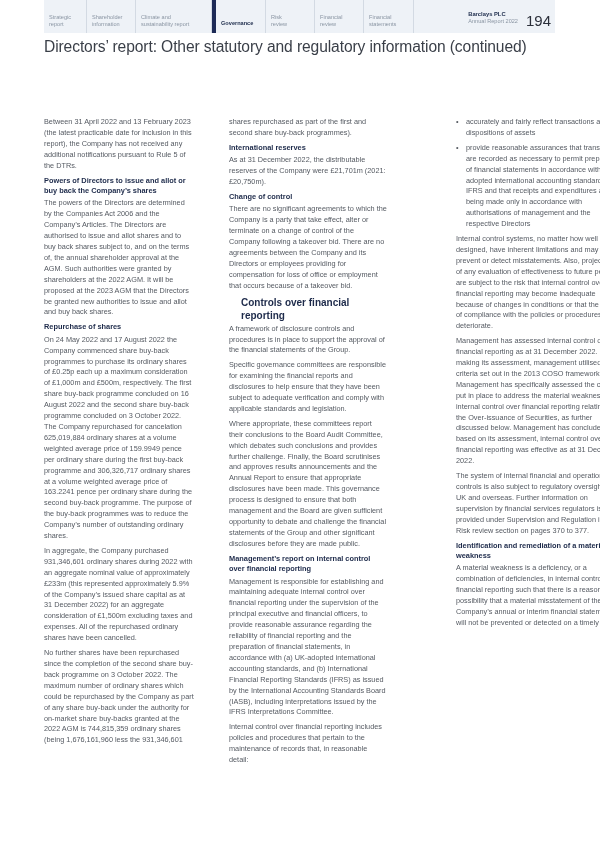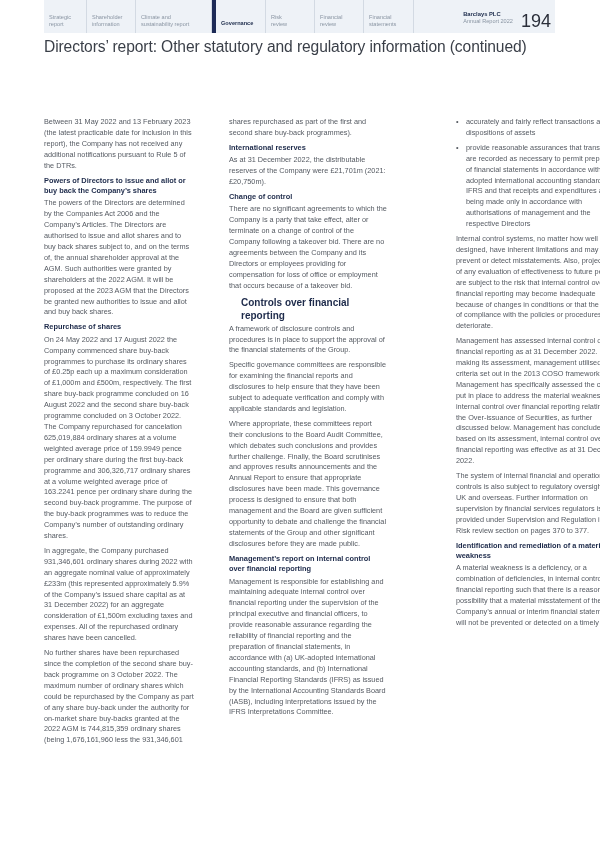--- a/index.html
+++ b/index.html
@@ -23,21 +23,21 @@
   .nav-item.w5 { width: 49px; }
   .nav-item.w6 { width: 49px; }
   .nav-item.w7 { width: 50px; }
   .brand {
     flex: 1; display: flex; align-items: flex-start; justify-content: flex-end;
     padding: 11px 4px 0 0;
   }
   .brand-text { text-align: left; margin-right: 8px; }
   .brand-name { font-size: 5.8px; font-weight: bold; color: #1b2a4a; line-height: 7px; }
   .brand-sub { font-size: 5.6px; color: #8a95a3; line-height: 7px; }
-  .page-num { font-size: 18px; color: #2b2f3a; line-height: 20px; font-weight: normal; }
+  .page-num { font-size: 15px; color: #2b2f3a; line-height: 20px; font-weight: normal; }
 
   .title {
     position: absolute; left: 44px; top: 37px; width: 520px;
     font-size: 15.6px; color: #3a3f48; line-height: 20px; letter-spacing: -0.1px;
   }
 
   .col { position: absolute; top: 117px; font-size: 7.3px; line-height: 10.9px; color: #555a62; }
   .col1 { left: 44px; width: 150px; }
   .col2 { left: 229px; width: 158px; top: 117px; }
   .col3 { left: 410px; width: 168px; margin-left: 46px; }
@@ -84,41 +84,42 @@
       <div class="brand-name">Barclays PLC</div>
       <div class="brand-sub">Annual Report 2022</div>
     </div>
     <div class="page-num">194</div>
   </div>
 </div>
 
 <h1 class="title" style="font-weight:normal;">Directors’ report: Other statutory and regulatory information (continued)</h1>
 
 <div class="col col1">
-  <p>Between 31 May 2022 and 13 February 2023 (the latest practicable date for inclusion in this report), the Company has not received any additional notifications pursuant to Rule 5 of the DTRs.</p>
+  <p>Between 31 April 2022 and 13 February 2023 (the latest practicable date for inclusion in this report), the Company has not received any additional notifications pursuant to Rule 5 of the DTRs.</p>
   <div class="h4">Powers of Directors to issue and allot or buy back the Company’s shares</div>
   <p>The powers of the Directors are determined by the Companies Act 2006 and the Company’s Articles. The Directors are authorised to issue and allot shares and to buy back shares subject to, and on the terms of, the annual shareholder approval at the AGM. Such authorities were granted by shareholders at the 2022 AGM. It will be proposed at the 2023 AGM that the Directors be granted new authorities to issue and allot and buy back shares.</p>
   <div class="h4">Repurchase of shares</div>
   <p>On 24 May 2022 and 17 August 2022 the Company commenced share buy-back programmes to purchase its ordinary shares of £0.25p each up a maximum consideration of £1,000m and £500m, respectively. The first share buy-back programme concluded on 16 August 2022 and the second share buy-back programme concluded on 3 October 2022. The Company repurchased for cancelation 625,019,884 ordinary shares at a volume weighted average price of 159.9949 pence per ordinary share during the first buy-back programme and 306,326,717 ordinary shares at a volume weighted average price of 163.2241 pence per ordinary share during the second buy-back programme. The purpose of the buy-back programmes was to reduce the Company’s number of outstanding ordinary shares.</p>
   <p>In aggregate, the Company purchased 931,346,601 ordinary shares during 2022 with an aggregate nominal value of approximately £233m (this represented approximately 5.9% of the Company’s issued share capital as at 31 December 2022) for an aggregate consideration of £1,500m excluding taxes and expenses. All of the repurchased ordinary shares have been cancelled.</p>
   <p>No further shares have been repurchased since the completion of the second share buy-back programme on 3 October 2022. The maximum number of ordinary shares which could be repurchased by the Company as part of any share buy-back under the authority for on-market share buy-backs granted at the 2022 AGM is 744,815,359 ordinary shares (being 1,676,161,960 less the 931,346,601</p>
 </div>
 
 <div class="col col2">
   <p>shares repurchased as part of the first and second share buy-back programmes).</p>
   <div class="h4">International reserves</div>
   <p>As at 31 December 2022, the distributable reserves of the Company were £21,701m (2021: £20,750m).</p>
   <div class="h4">Change of control</div>
   <p>There are no significant agreements to which the Company is a party that take effect, alter or terminate on a change of control of the Company following a takeover bid. There are no agreements between the Company and its Directors or employees providing for compensation for loss of office or employment that occurs because of a takeover bid.</p>
   <div class="h3">Controls over financial reporting</div>
   <p>A framework of disclosure controls and procedures is in place to support the approval of the financial statements of the Group.</p>
   <p>Specific governance committees are responsible for examining the financial reports and disclosures to help ensure that they have been subject to adequate verification and comply with applicable standards and legislation.</p>
   <p>Where appropriate, these committees report their conclusions to the Board Audit Committee, which debates such conclusions and provides further challenge. Finally, the Board scrutinises and approves results announcements and the Annual Report to ensure that appropriate disclosures have been made. This governance process is designed to ensure that both management and the Board are given sufficient opportunity to debate and challenge the financial statements of the Group and other significant disclosures before they are made public.</p>
   <div class="h4">Management’s report on internal control over financial reporting</div>
   <p>Management is responsible for establishing and maintaining adequate internal control over financial reporting under the supervision of the principal executive and financial officers, to provide reasonable assurance regarding the reliability of financial reporting and the preparation of financial statements, in accordance with (a) UK-adopted international accounting standards, and (b) International Financial Reporting Standards (IFRS) as issued by the International Accounting Standards Board (IASB), including interpretations issued by the IFRS Interpretations Committee.</p>
+  <p>Internal control over financial reporting includes policies and procedures that pertain to the maintenance of records that, in reasonable detail:</p>
 </div>
 
 <div class="col col3">
   <ul class="bullets">
     <li>accurately and fairly reflect transactions and dispositions of assets</li>
     <li>provide reasonable assurances that transactions are recorded as necessary to permit preparation of financial statements in accordance with UK-adopted international accounting standards and IFRS and that receipts and expenditures are being made only in accordance with authorisations of management and the respective Directors</li>
   </ul>
   <p>Internal control systems, no matter how well designed, have inherent limitations and may not prevent or detect misstatements. Also, projections of any evaluation of effectiveness to future periods are subject to the risk that internal control over financial reporting may become inadequate because of changes in conditions or that the degree of compliance with the policies or procedures may deteriorate.</p>
   <p>Management has assessed internal control over financial reporting as at 31 December 2022. In making its assessment, management utilised the criteria set out in the 2013 COSO framework. Management has specifically assessed the controls put in place to address the material weakness in internal control over financial reporting relating to the Over-issuance of Securities, as further discussed below. Management has concluded that, based on its assessment, internal control over financial reporting was effective as at 31 December 2022.</p>
   <p>The system of internal financial and operational controls is also subject to regulatory oversight in the UK and overseas. Further information on supervision by financial services regulators is provided under Supervision and Regulation in the Risk review section on pages 370 to 377.</p>

